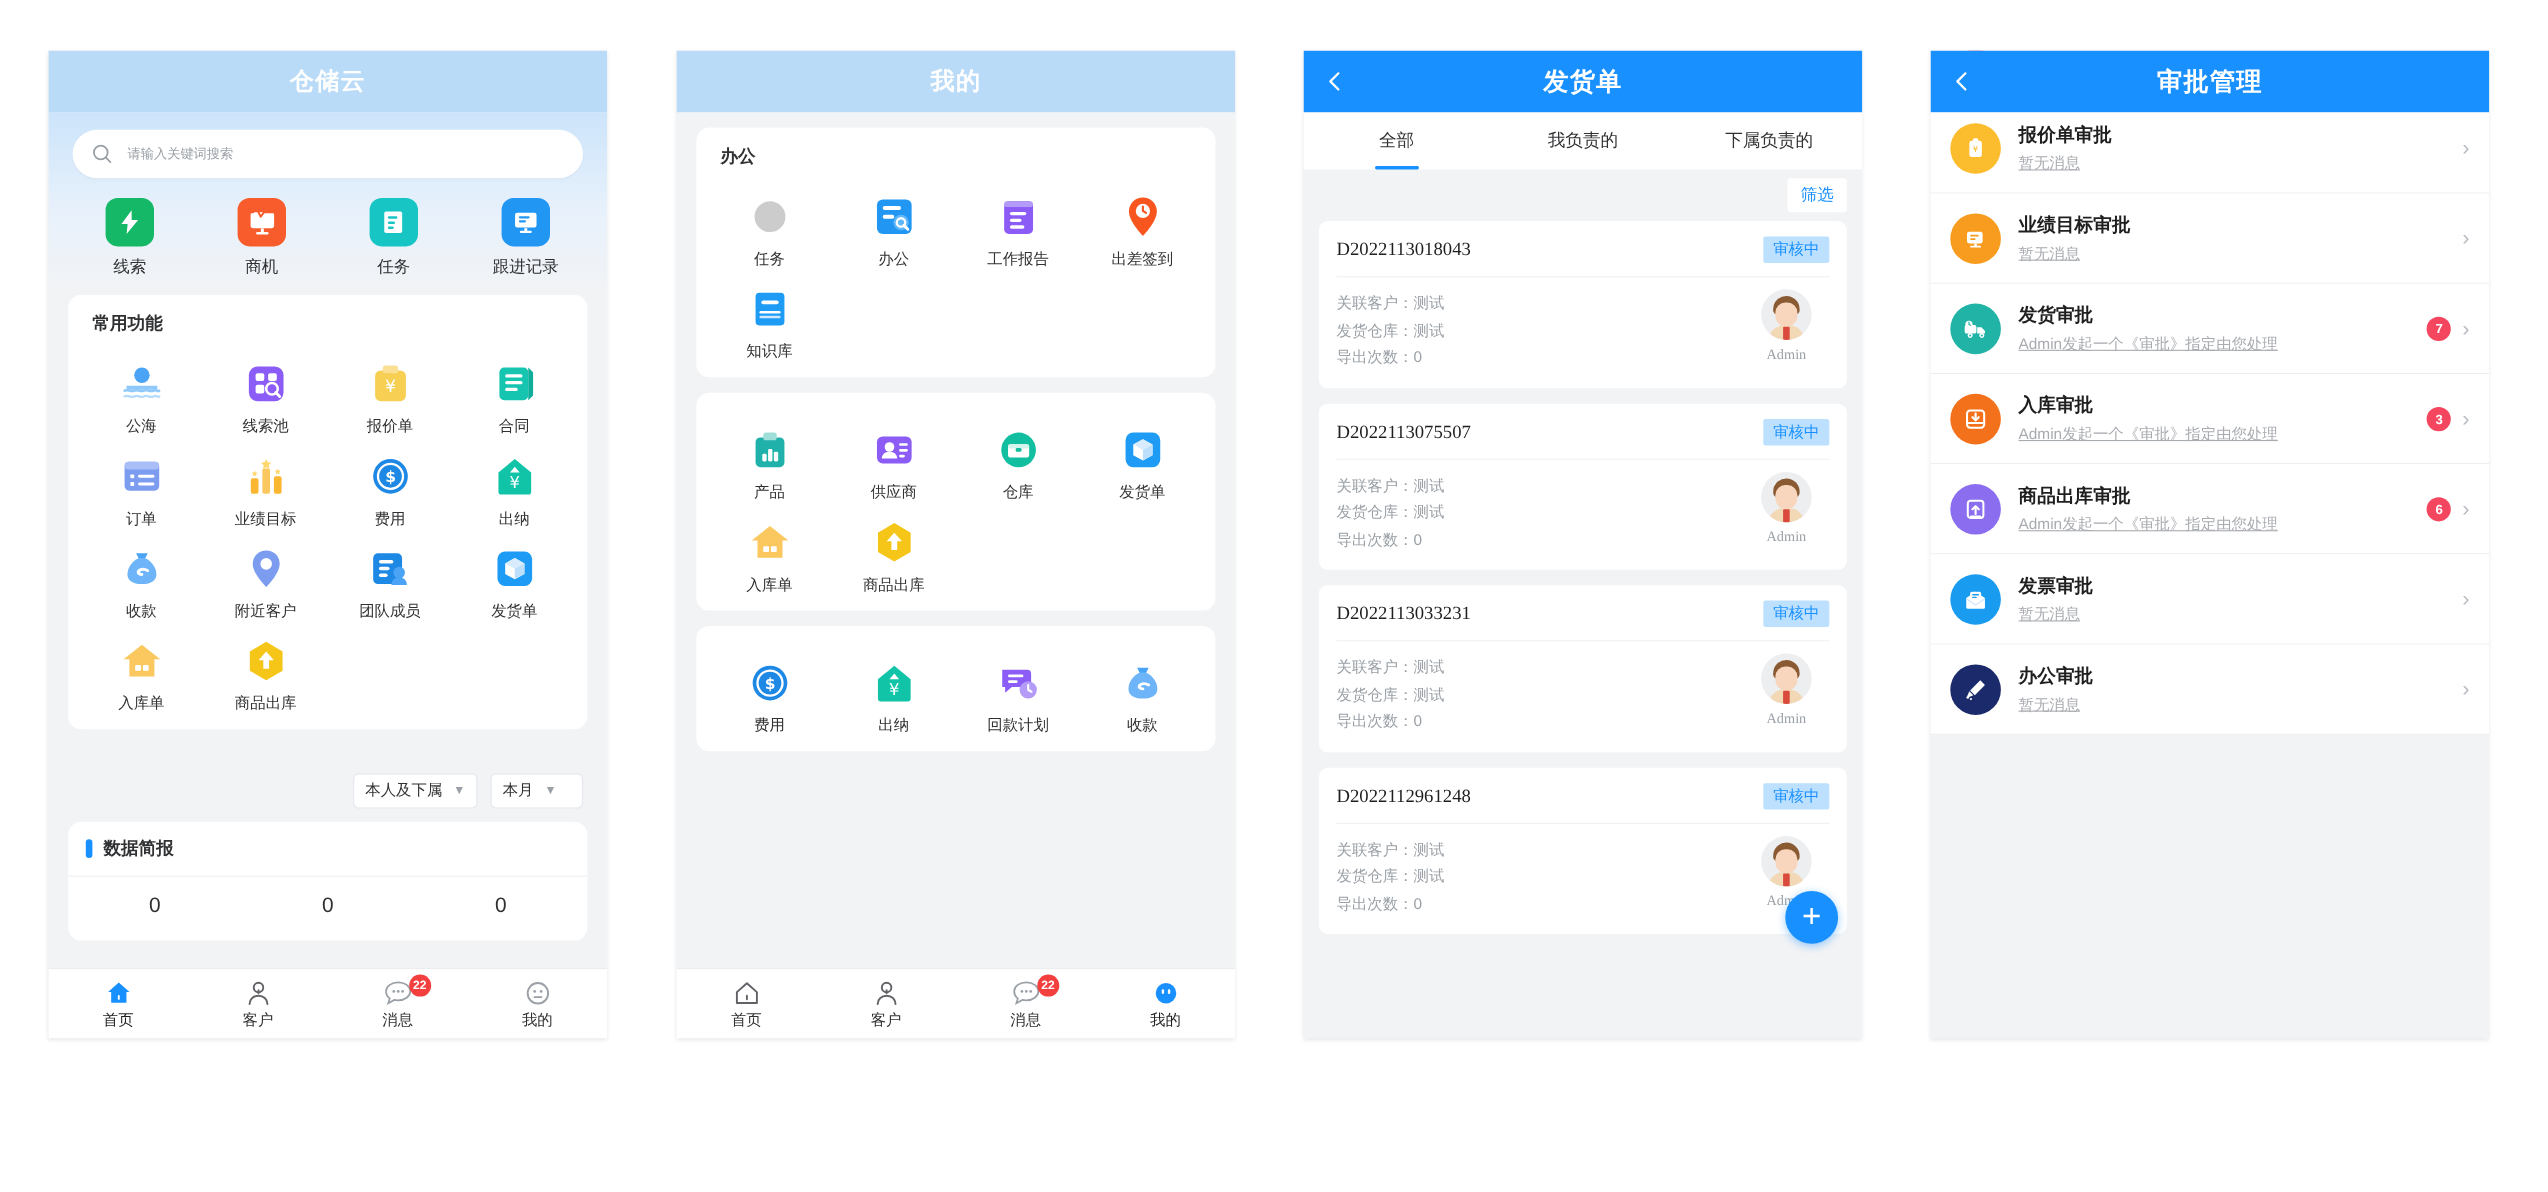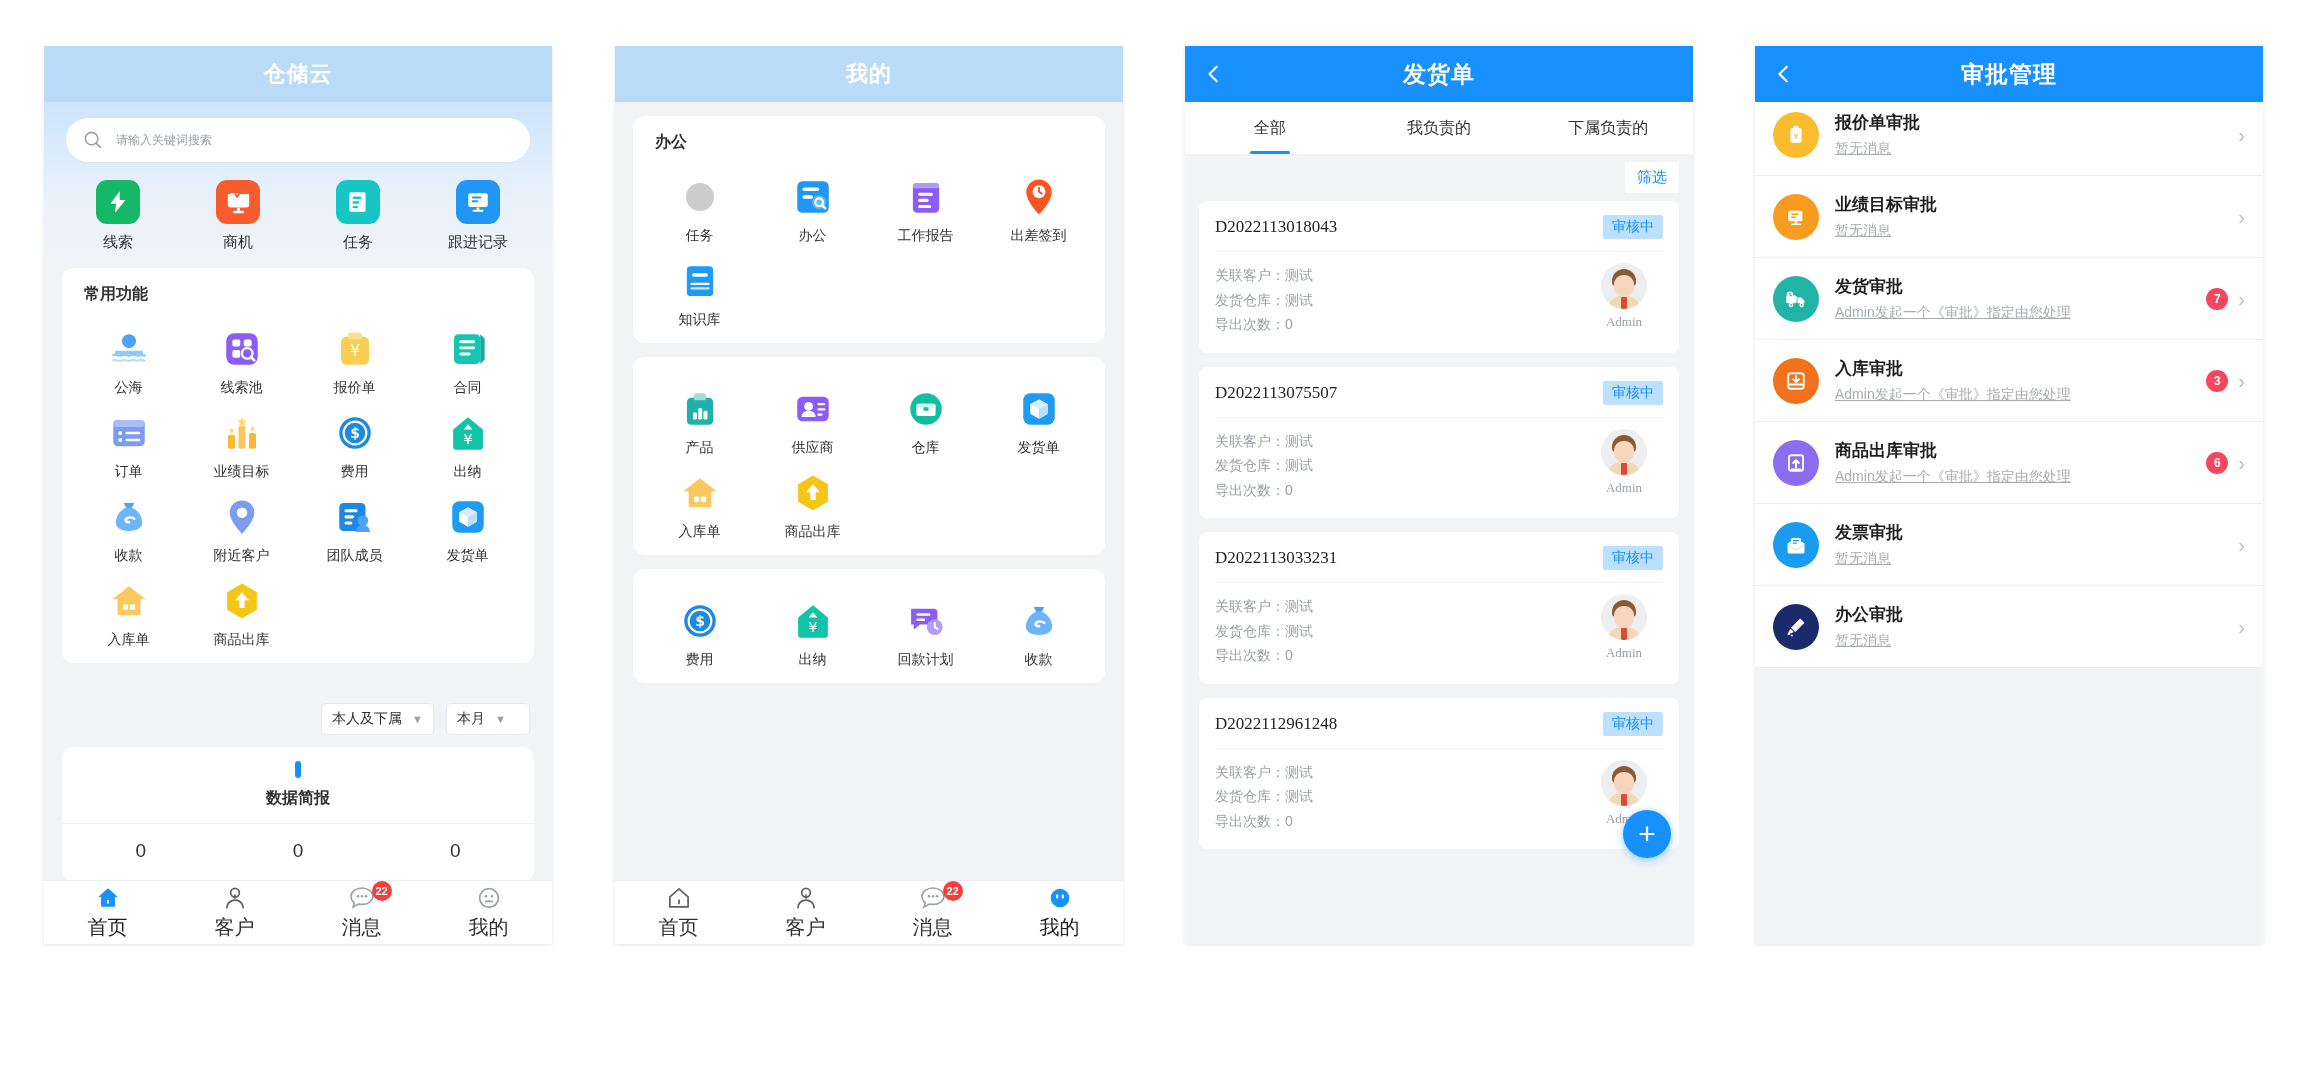--- a/index.html
+++ b/index.html
@@ -94,35 +94,35 @@
   }
   .sel.sm { min-width: 84px; }
   .sel .cv { color: #9aa0a6; font-size: 11px; }
 
   .brief {
     background:#fff; border-radius: 12px; margin: 0 18px;
   }
   .brief-head {
     display: flex; align-items: center; gap: 10px;
     padding: 14px 16px; border-bottom: 1px solid #f0f0f0;
-    font-size: 16px; font-weight: 700; color: #303133; flex-direction: column;
+    font-size: 16px; font-weight: 700; color: #303133;
   }
   .brief-bar { width: 6px; height: 17px; background: #1890ff; border-radius: 3px; }
   .brief-nums { display: flex; padding: 16px 0 20px 0; }
   .brief-nums > div { flex: 1; text-align: center; font-size: 19px; color: #303133; }
 
   
   .tabbar {
     position: absolute; bottom: 0; left: 0; right: 0;
     height: 64px; background: #ffffff;
     border-top: 1px solid #ededed;
     display: flex; align-items: center;
   }
   .tabbar .tab { flex: 1; text-align: center; position: relative; }
-  .tabbar .tab .tlbl { display: block; font-size: 20px; margin-top: 2px; color: #303133; }
+  .tabbar .tab .tlbl { display: block; font-size: 14px; margin-top: 2px; color: #303133; }
   .tabbar .tab .ticon { height: 28px; display:flex; align-items:center; justify-content:center;}
   .badge {
     position: absolute; background: #f43f3f; color: #fff;
     font-size: 11px; font-weight: 700; border-radius: 999px;
     min-width: 20px; height: 20px; line-height: 20px; text-align: center;
     padding: 0 4px;
   }
 
   
   .p2-body { padding: 14px 0 0 0; }

